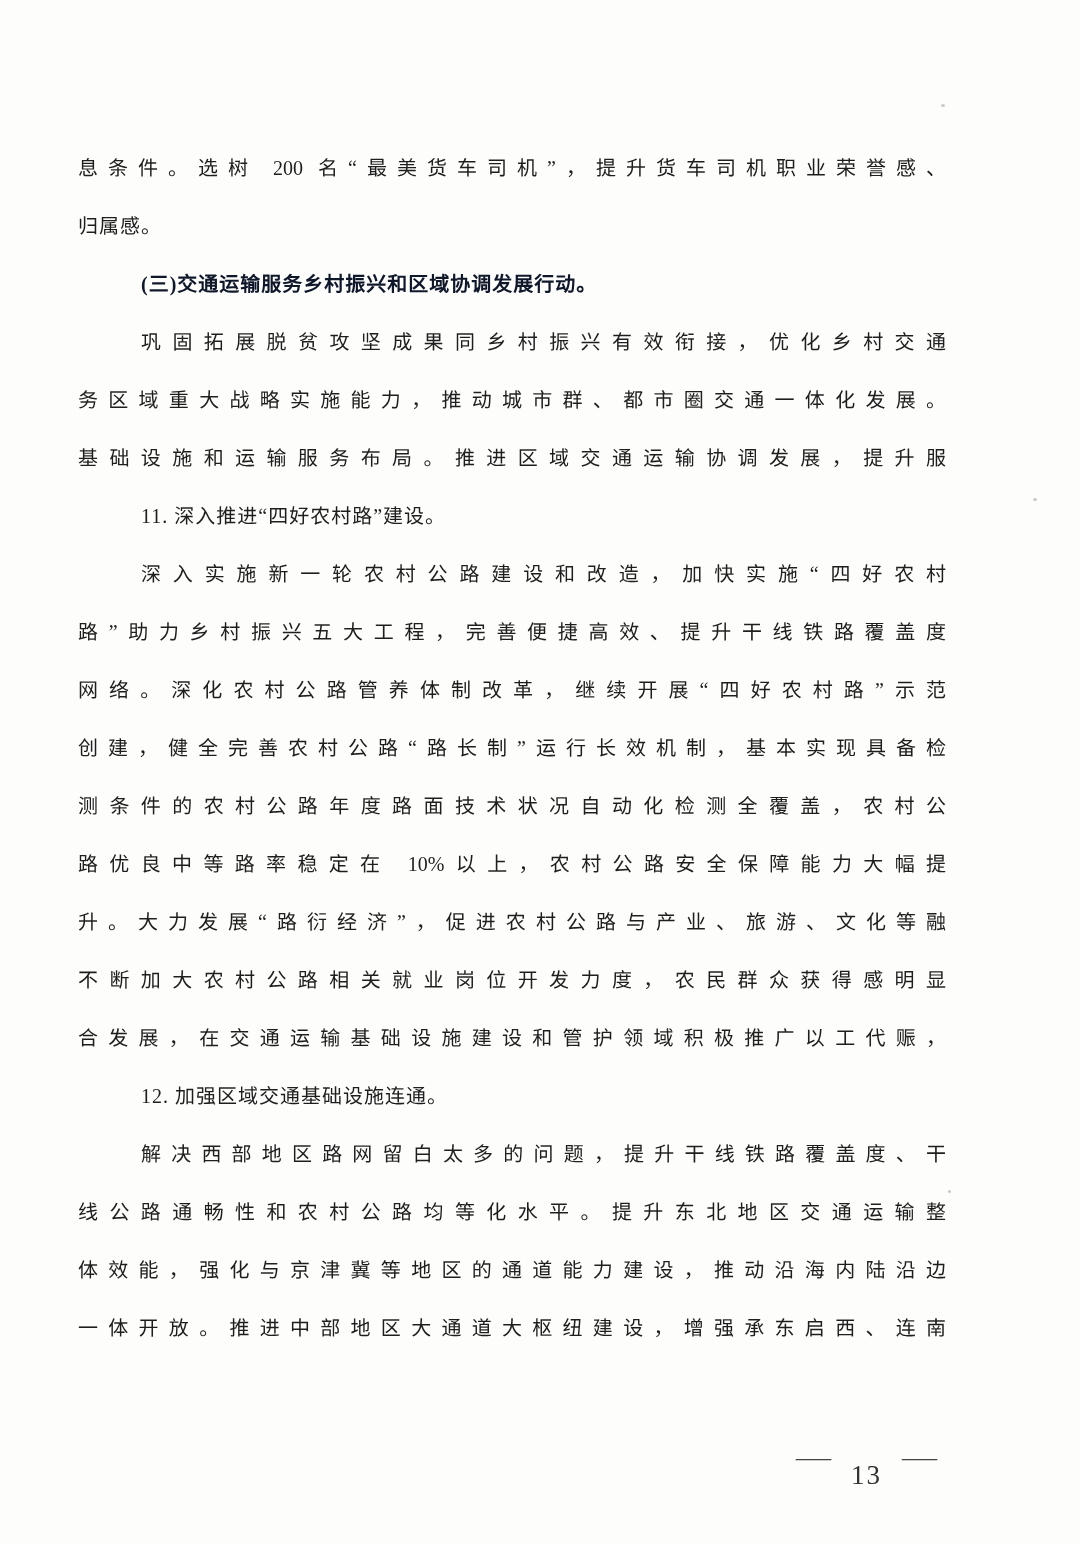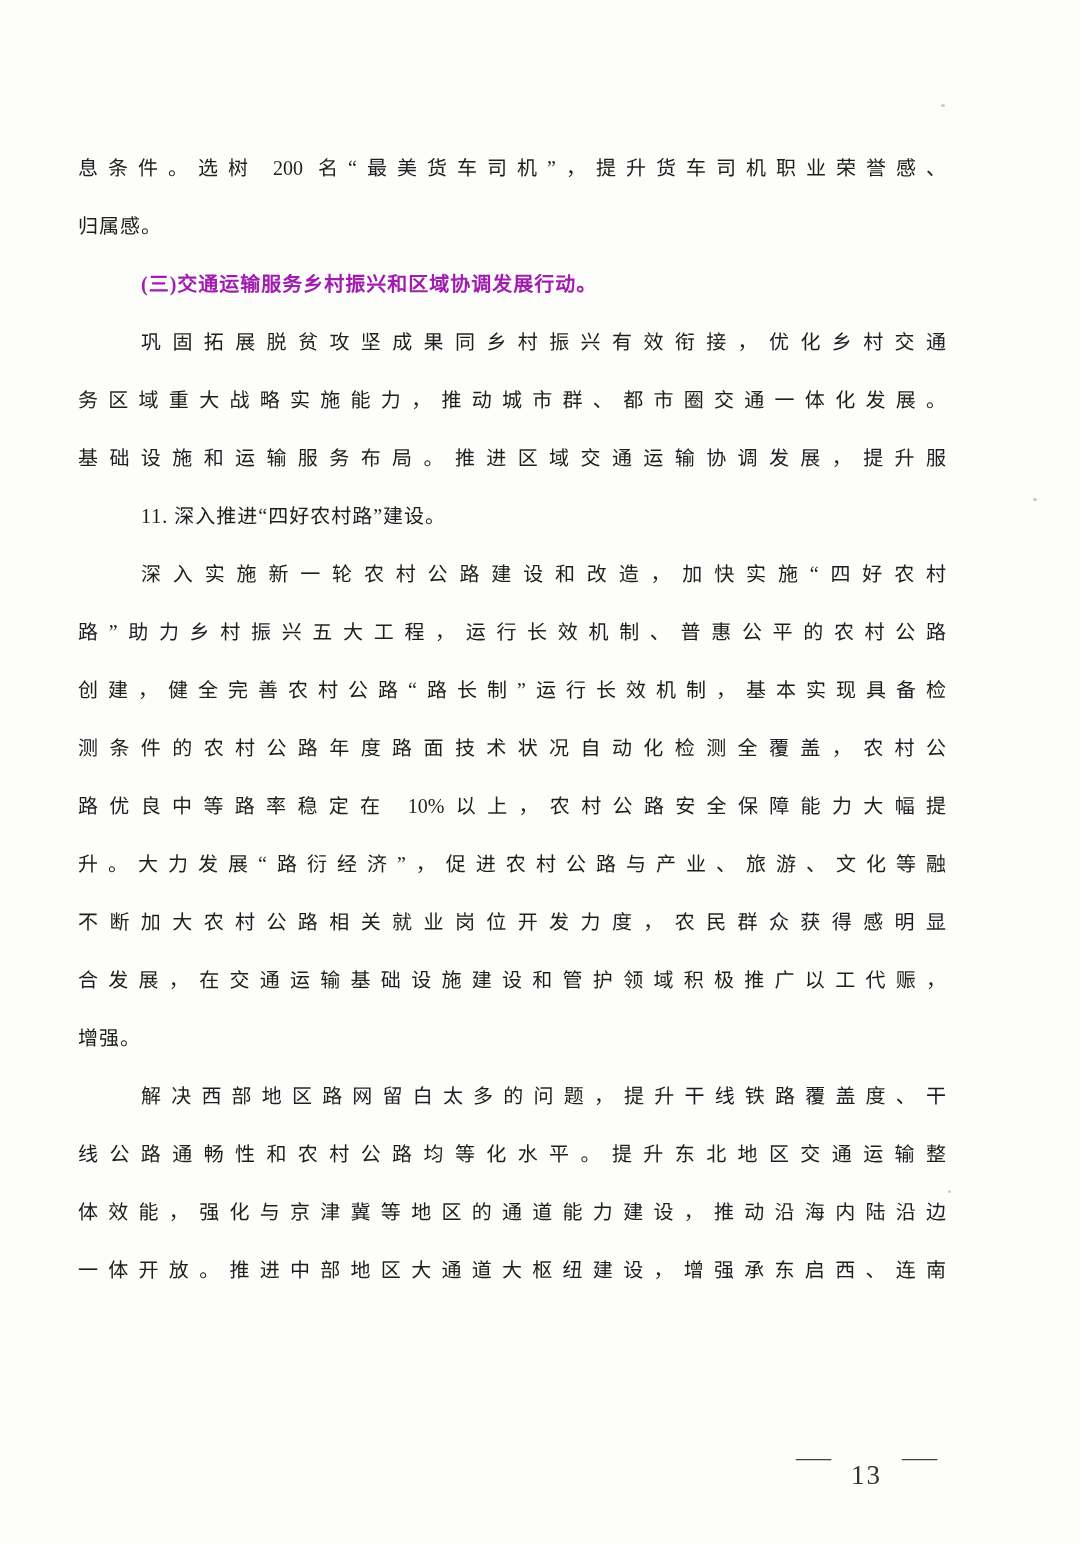--- a/index.html
+++ b/index.html
@@ -36,21 +36,21 @@
     text-align: justify;
     text-align-last: justify;
     text-justify: inter-character;
     letter-spacing: 0;
   }
   .line.indent {
     text-indent: 63px;
   }
   .line.bold {
     font-weight: bold;
-    color: #a21caf;
+    color: #0f172a;
   }
   .footer {
     position: absolute;
     top: 1424px;
     right: 147px;
     display: flex;
     align-items: center;
     gap: 24px;
     font-size: 27px;
     color: #333333;
@@ -83,28 +83,29 @@
 
   <div class="content">
     <div class="line full">息条件。选树 200 名“最美货车司机”，提升货车司机职业荣誉感、</div>
     <div class="line">归属感。</div>
     <div class="line indent bold">(三)交通运输服务乡村振兴和区域协调发展行动。</div>
     <div class="line indent full">巩固拓展脱贫攻坚成果同乡村振兴有效衔接，优化乡村交通</div>
     <div class="line full">务区域重大战略实施能力，推动城市群、都市圈交通一体化发展。</div>
     <div class="line full">基础设施和运输服务布局。推进区域交通运输协调发展，提升服</div>
     <div class="line indent">11. 深入推进“四好农村路”建设。</div>
     <div class="line indent full">深入实施新一轮农村公路建设和改造，加快实施“四好农村</div>
-    <div class="line full">路”助力乡村振兴五大工程，运行长效机制、普惠公平的农村公路</div>
+    <div class="line full">路”助力乡村振兴五大工程，完善便捷高效、提升干线铁路覆盖度</div>
+    <div class="line full">网络。深化农村公路管养体制改革，继续开展“四好农村路”示范</div>
     <div class="line full">创建，健全完善农村公路“路长制”运行长效机制，基本实现具备检</div>
     <div class="line full">测条件的农村公路年度路面技术状况自动化检测全覆盖，农村公</div>
     <div class="line full">路优良中等路率稳定在 10%以上，农村公路安全保障能力大幅提</div>
     <div class="line full">升。大力发展“路衍经济”，促进农村公路与产业、旅游、文化等融</div>
     <div class="line full">不断加大农村公路相关就业岗位开发力度，农民群众获得感明显</div>
     <div class="line full">合发展，在交通运输基础设施建设和管护领域积极推广以工代赈，</div>
-    <div class="line">增强。</div>
+    <div class="line indent">12. 加强区域交通基础设施连通。</div>
     <div class="line indent full">解决西部地区路网留白太多的问题，提升干线铁路覆盖度、干</div>
     <div class="line full">线公路通畅性和农村公路均等化水平。提升东北地区交通运输整</div>
     <div class="line full">体效能，强化与京津冀等地区的通道能力建设，推动沿海内陆沿边</div>
     <div class="line full">一体开放。推进中部地区大通道大枢纽建设，增强承东启西、连南</div>
   </div>
 
   <div class="footer">
     <span class="dash">—</span>
     <span class="num">13</span>
     <span class="dash">—</span>

